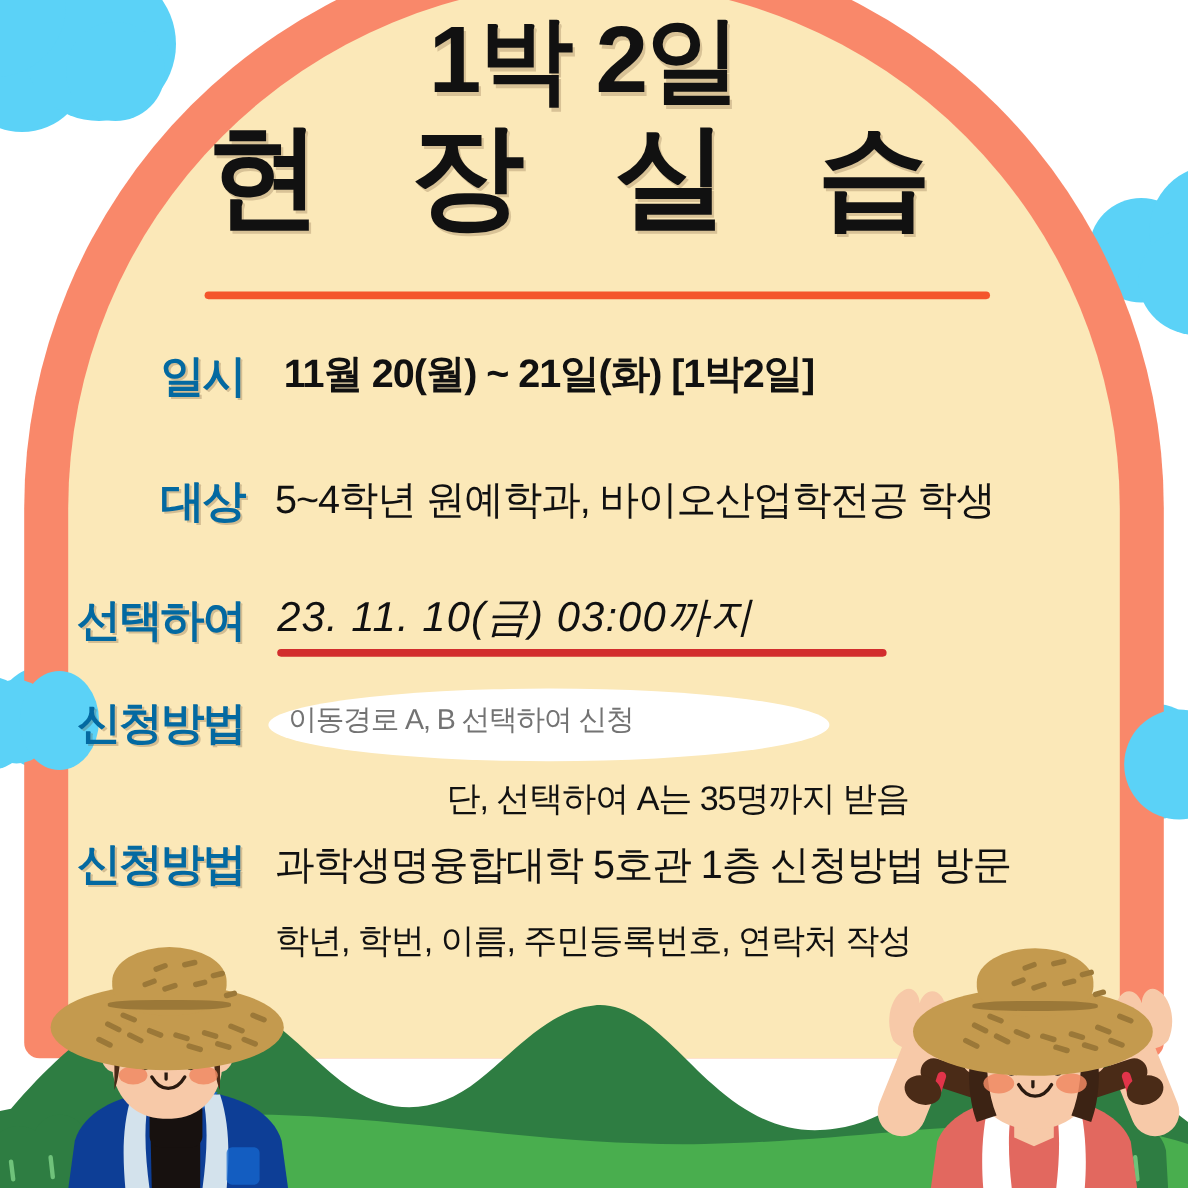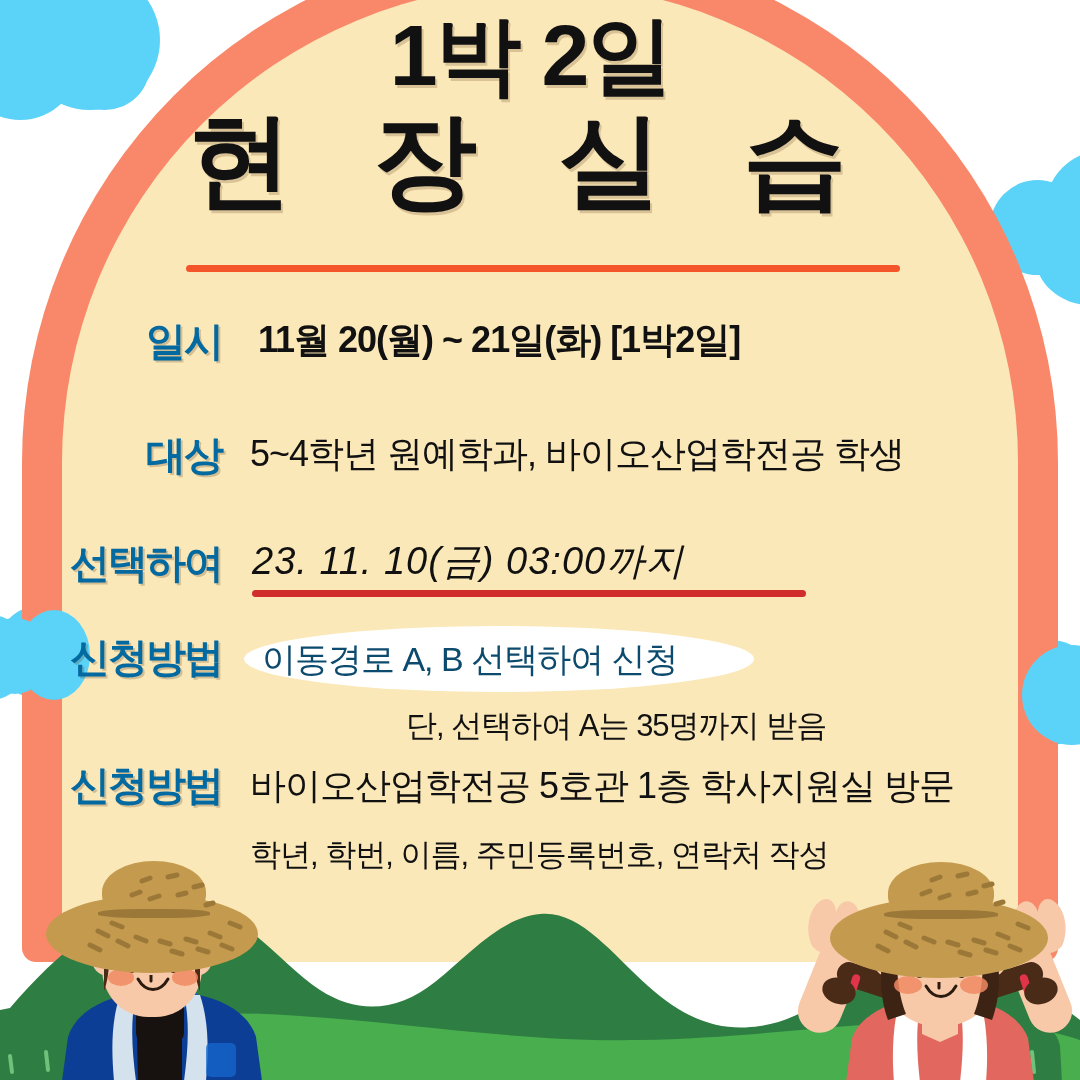--- a/index.html
+++ b/index.html
@@ -119,22 +119,22 @@
     background:#D22D2D;
     border-radius:4px;
   }
 
   .highlight-pill {
     position:absolute;
     background:#ffffff;
     border-radius:50%;
   }
   .value.blue {
-    color:#0c4a6e;
-    font-size:34px;
+    color:#737373;
+    font-size:26px;
   }
   .value.small {
     font-size:31px;
   }
 
   
   .char { position:absolute; }
   .hat-brim {
     position:absolute;
     background:#C49A4E;
@@ -254,21 +254,21 @@
     <div class="row" style="left:0; top:330px; width:222px;">
       <span class="label">신청방법</span>
     </div>
     <span class="highlight-pill" style="left:244px; top:326px; width:510px; height:66px;"></span>
     <span class="value blue" style="left:262px; top:337px;">이동경로 A, B 선택하여 신청</span>
     <span class="value small" style="left:406px; top:405px;">단, 선택하여 A는 35명까지 받음</span>
 
     <div class="row" style="left:0; top:458px; width:222px;">
       <span class="label">신청방법</span>
     </div>
-    <span class="value" style="left:250px; top:462px;">바이오산업학전공 5호관 1층 학사지원실 방문</span>
+    <span class="value" style="left:250px; top:462px;">과학생명융합대학 5호관 1층 신청방법 방문</span>
     <span class="value small" style="left:250px; top:534px;">학년, 학번, 이름, 주민등록번호, 연락처 작성</span>
   </div>
 
   <svg class="hill" style="left:0; top:890px; width:1080px; height:190px;" viewBox="0 0 1080 190" preserveAspectRatio="none">
     <path d="M0 120 L10 118 C60 60 110 18 175 12 C235 8 275 70 320 100
              C360 126 400 120 435 92 C470 64 500 28 540 24
              C580 20 610 62 648 96 C686 130 720 142 760 136
              C805 130 840 96 885 72 C930 48 985 58 1030 92
              L1080 130 L1080 190 L0 190 Z" fill="#2E7D42"></path>
     <path d="M0 160 C90 126 190 118 300 126 C420 134 520 152 640 150

